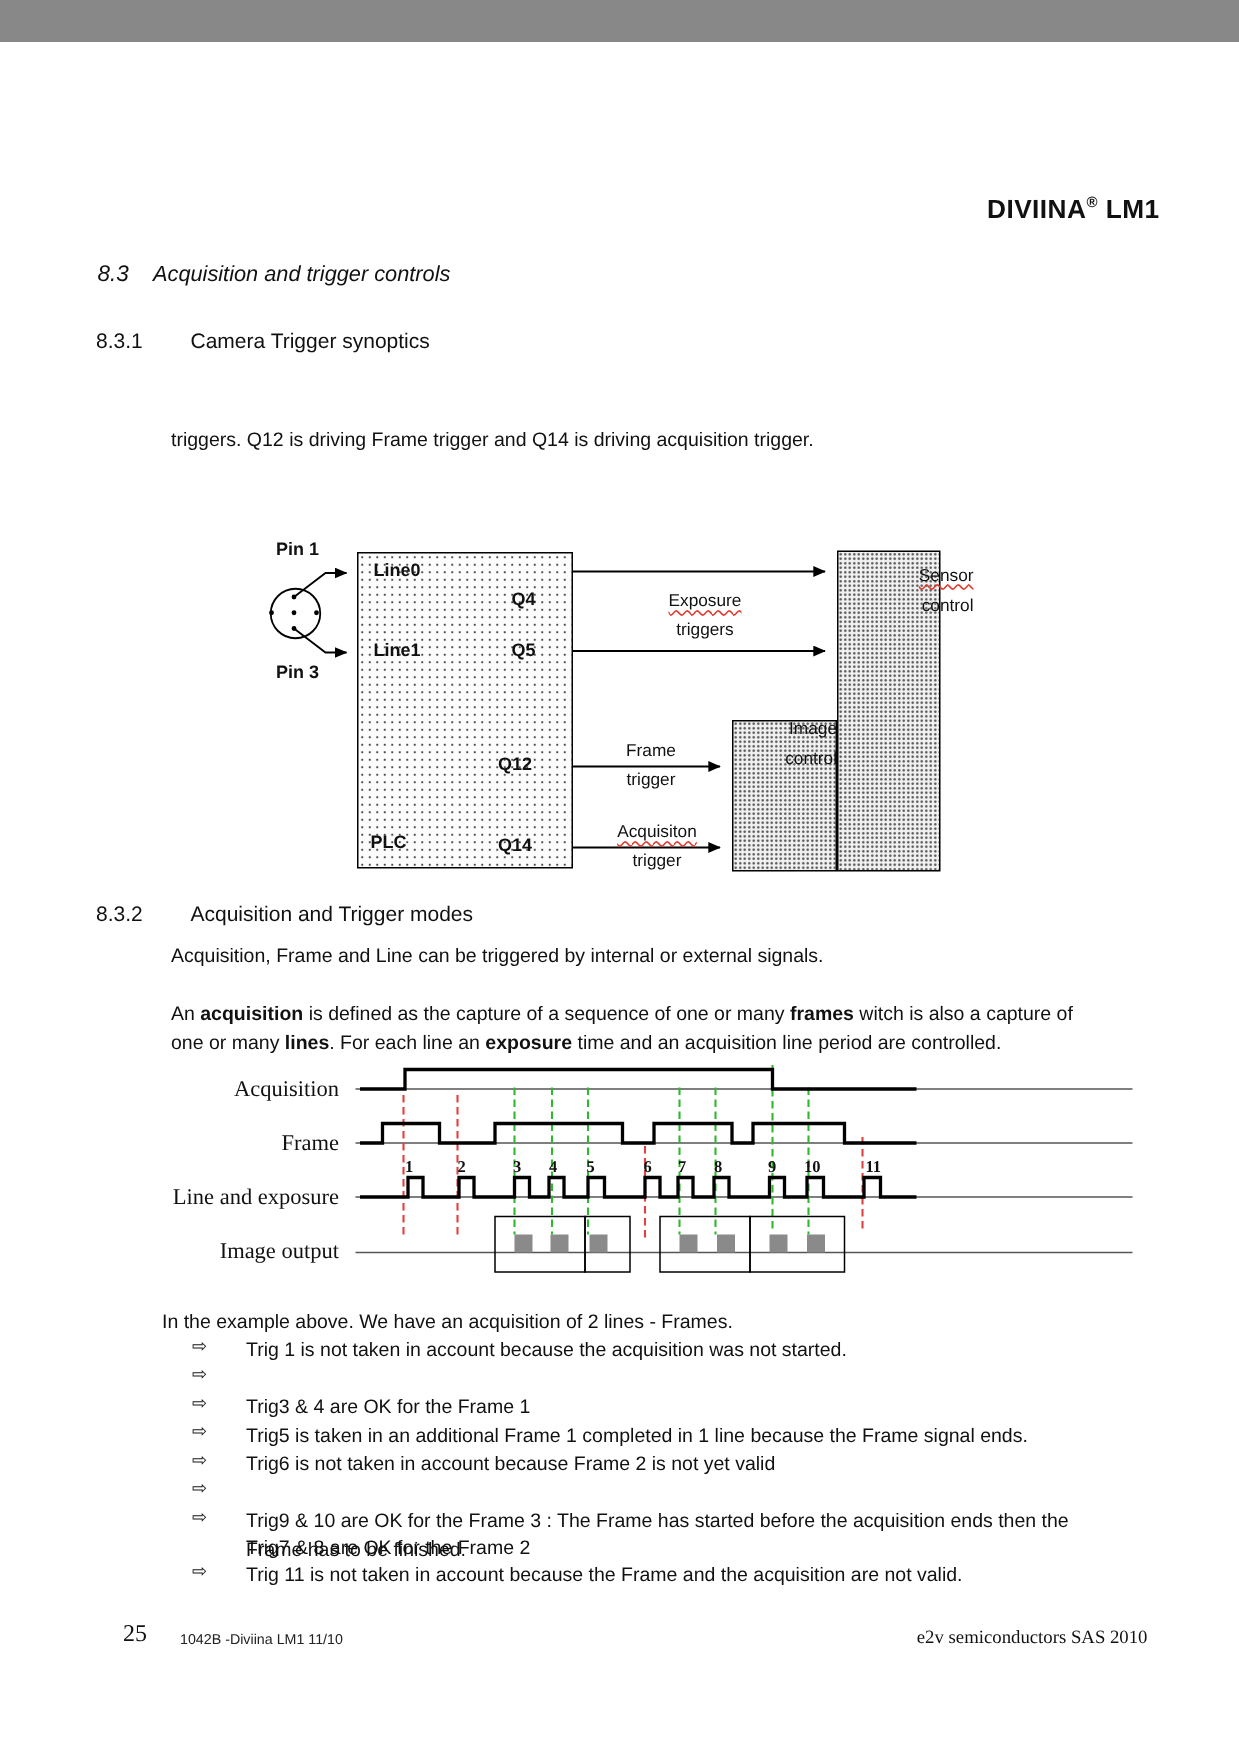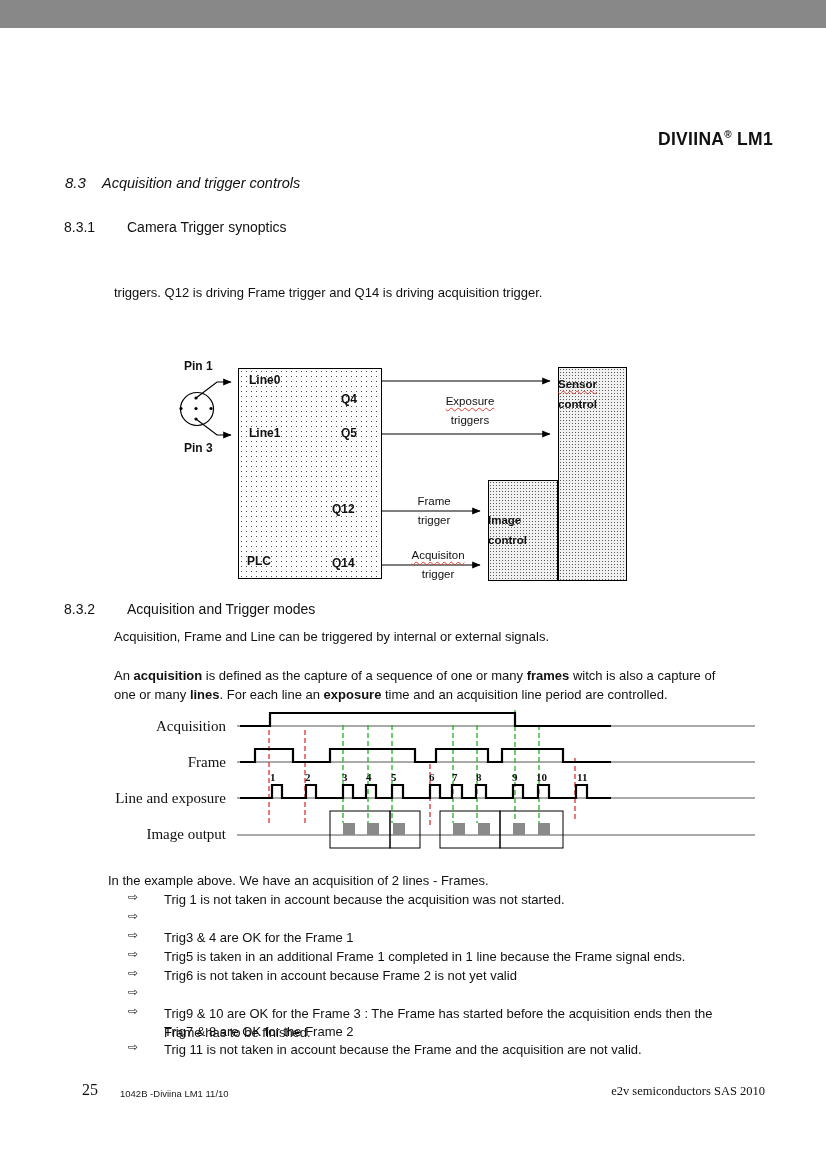--- a/index.html
+++ b/index.html
@@ -18,21 +18,21 @@
   .h-t-832{left:127px;top:573px;font-size:14px;}
   
   .bline{position:absolute;white-space:nowrap;font-size:13px;line-height:19px;}
   .bline b,.bline .b{font-weight:bold;}
   
   .blk{position:absolute;border:1px solid #000;box-sizing:border-box;}
   .dots-a{background-color:#fdfdfd;background-image:radial-gradient(circle,#4a4a4a 0.6px,transparent 1px);background-size:5px 5px;}
   .dots-b{background-color:#f1f1f1;background-image:radial-gradient(circle,#5a5a5a 0.6px,transparent 1px);background-size:3px 3px;}
   .dlabel{position:absolute;font-size:12px;font-weight:bold;white-space:nowrap;}
   .alabel{position:absolute;font-size:11.5px;text-align:center;line-height:19px;white-space:nowrap;}
-  .clabel{position:absolute;font-size:11.5px;font-weight:bold;text-align:left;line-height:20px;white-space:nowrap;}
+  .clabel{position:absolute;font-size:11.5px;font-weight:normal;text-align:right;line-height:20px;white-space:nowrap;padding-left:22px;}
   .sp{text-decoration:underline wavy #e23b2e;text-decoration-thickness:1px;text-underline-offset:2px;}
   
   .arrow{position:absolute;font-family:"DejaVu Sans",sans-serif;font-size:12px;}
   
   .pg-num{left:82px;top:1053px;font-family:"Liberation Serif",serif;font-size:16px;}
   .doc-ref{left:120px;top:1060px;font-size:9.5px;color:#222;}
   .copyright{position:absolute;right:61px;top:1056px;font-family:"Liberation Serif",serif;font-size:12.5px;white-space:nowrap;}
   svg{position:absolute;overflow:visible;}
   .rail{stroke:#555;stroke-width:1;}
   .sig{stroke:#000;stroke-width:2.2;fill:none;}
@@ -88,21 +88,21 @@
   <div class="dlabel" style="left:249px;top:398px">Line1</div>
   <div class="dlabel" style="left:341px;top:364px">Q4</div>
   <div class="dlabel" style="left:341px;top:398px">Q5</div>
   <div class="dlabel" style="left:332px;top:474px">Q12</div>
   <div class="dlabel" style="left:332px;top:528px">Q14</div>
   <div class="dlabel" style="left:247px;top:526px">PLC</div>
 
   <div class="clabel" style="left:558px;top:346px;width:69px">
     <span class="sp">Sensor</span><br><span>control</span>
   </div>
-  <div class="clabel" style="left:488px;top:482px;width:48px">
+  <div class="clabel" style="left:488px;top:448px;width:48px">
     <span>Image</span><br><span>control</span>
   </div>
   <div class="alabel" style="left:428px;top:364px;width:84px">
     <span class="sp">Exposure</span><br><span>triggers</span>
   </div>
   <div class="alabel" style="left:398px;top:464px;width:72px">
     <span>Frame</span><br><span>trigger</span>
   </div>
   <div class="alabel" style="left:398px;top:518px;width:80px">
     <span class="sp">Acquisiton</span><br><span>trigger</span>

